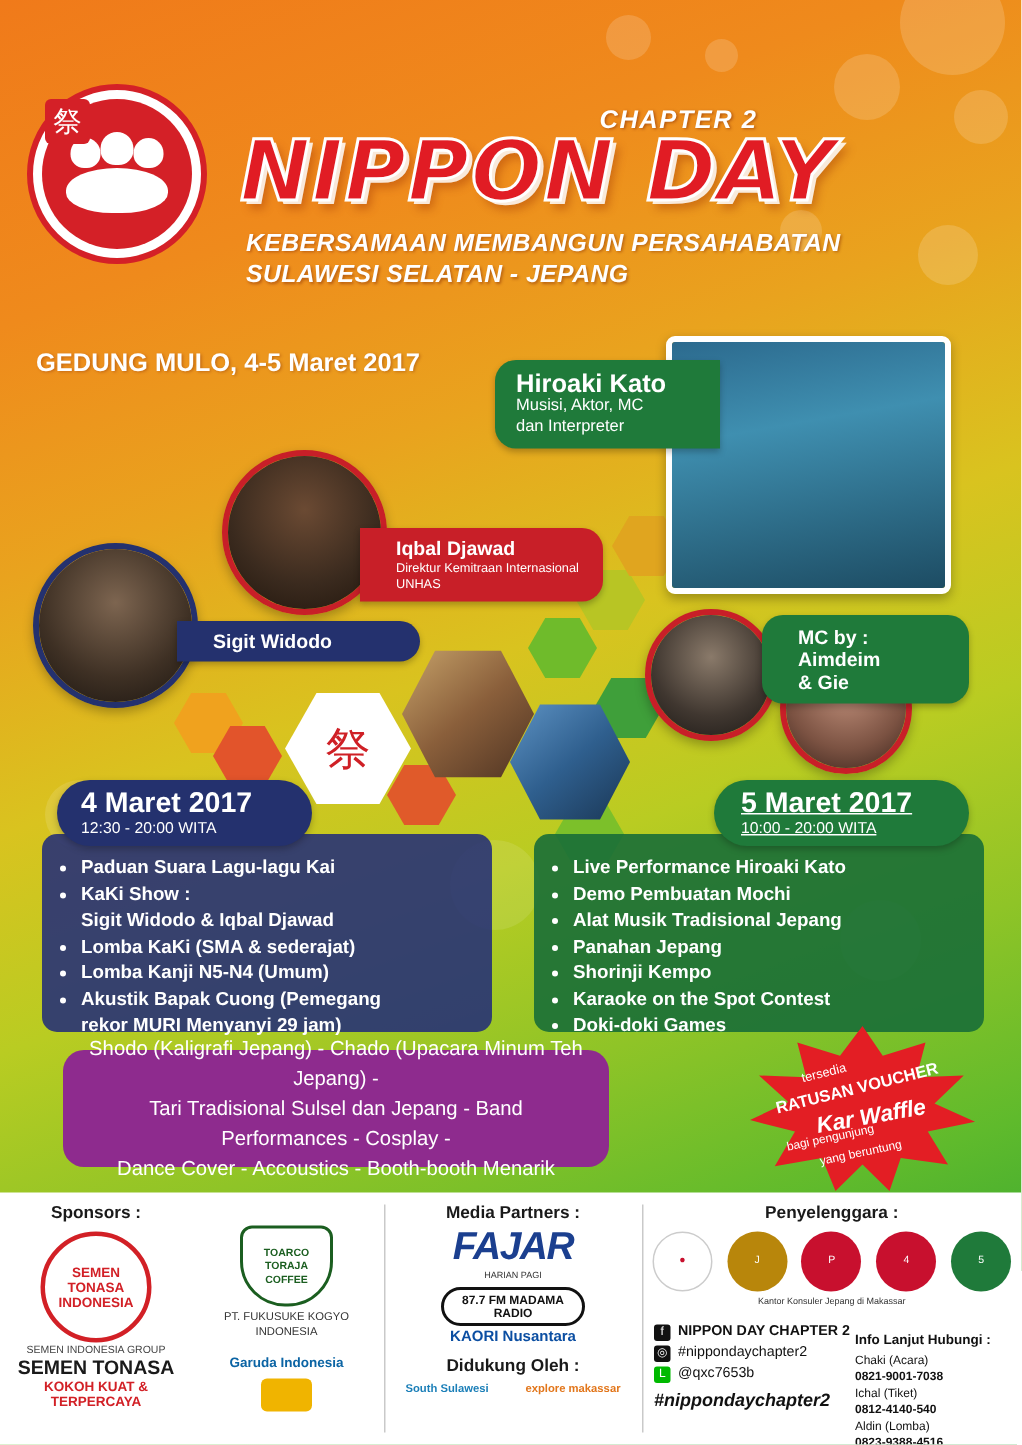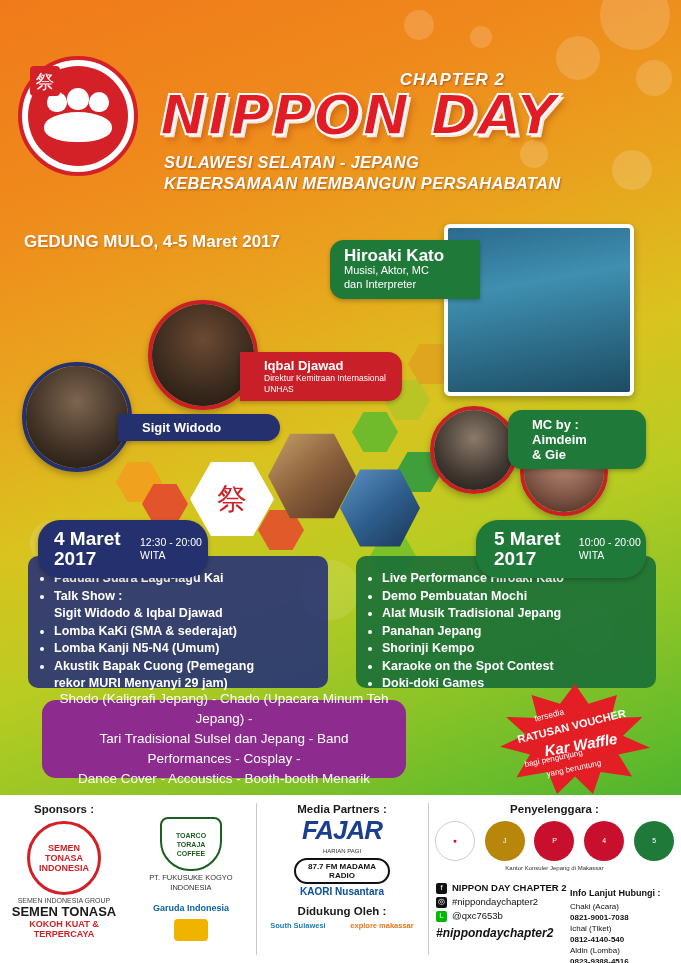--- a/index.html
+++ b/index.html
@@ -146,26 +146,26 @@
 
   
   .day-panel {
     position: absolute;
     border-radius: 10px;
     color: #ffffff;
   }
   .day-left  { left: 28px;  top: 556px; width: 300px; height: 132px; background: rgba(35,45,120,.88); }
   .day-right { left: 356px; top: 556px; width: 300px; height: 132px; background: rgba(24,110,55,.90); }
   .day-head {
-    position: absolute; top: -36px; height: 58px;
-    border-radius: 22px; display:flex; flex-direction: row;
-    justify-content:center; box-shadow: 0 2px 5px rgba(0,0,0,.25); align-items: center;
+    position: absolute; top: -36px; height: 44px;
+    border-radius: 22px; display:flex; flex-direction: column;
+    justify-content:center; box-shadow: 0 2px 5px rgba(0,0,0,.25);
   }
   .day-head.left  { left: 10px; width: 170px; background: #24316e; padding-left: 16px; }
-  .day-head.right { right: 10px; width: 170px; background: #1f7a3a; padding-left: 18px; }
+  .day-head.right { right: 10px; width: 170px; background: #1f7a3a; padding-left: 18px; text-decoration: underline; }
   .day-title { font-size: 19px; font-weight: bold; line-height: 20px; }
   .day-time  { font-size: 10.5px; line-height: 13px; }
   .day-list { margin: 14px 12px 10px 26px; }
   .day-list li { font-size: 12.5px; line-height: 16.5px; font-weight: bold; margin-bottom: 1px; }
   .day-panel ul { list-style: disc; }
 
   
   .activity {
     position: absolute; left: 42px; top: 700px; width: 364px; height: 78px;
     background: #8e2b8e; border-radius: 14px;
@@ -285,22 +285,22 @@
             <span class="lp3"></span>
             <span class="lp4"></span>
         </div>
       </div>
       <div class="logo-kanji">祭</div>
     </div>
 
     <div class="chapter-badge">CHAPTER 2</div>
     <div class="title-main">NIPPON DAY</div>
     <div class="title-sub">
+      <div>KEBERSAMAAN MEMBANGUN PERSAHABATAN</div>
       <div>SULAWESI SELATAN - JEPANG</div>
-      <div>KEBERSAMAAN MEMBANGUN PERSAHABATAN</div>
     </div>
   </div>
 
   <div class="venue">GEDUNG MULO, 4-5 Maret 2017</div>
 
   <div class="photo ph-hiroaki">
     <div class="ph-bg" style="background:linear-gradient(170deg,#2c6a8e 0%,#3f8fb0 35%,#1d4c63 100%);"></div>
   </div>
   <div class="label-pill lbl-hiroaki">
     <div class="lbl-name">Hiroaki Kato</div>
@@ -343,21 +343,21 @@
 
   <div class="matsuri-hex">祭</div>
 
   <div class="day-panel day-left">
     <div class="day-head left">
       <div class="day-title">4 Maret 2017</div>
       <div class="day-time">12:30 - 20:00 WITA</div>
     </div>
     <ul class="day-list">
       <li>Paduan Suara Lagu-lagu Kai</li>
-      <li>Talk Show :</li>
+      <li>KaKi Show :</li>
       <li style="list-style:none;margin-left:0;">Sigit Widodo &amp; Iqbal Djawad</li>
       <li>Lomba KaKi (SMA &amp; sederajat)</li>
       <li>Lomba Kanji N5-N4 (Umum)</li>
       <li>Akustik Bapak Cuong (Pemegang</li>
       <li style="list-style:none;margin-left:0;">rekor MURI Menyanyi 29 jam)</li>
     </ul>
   </div>
 
   <div class="day-panel day-right">
     <div class="day-head right">

